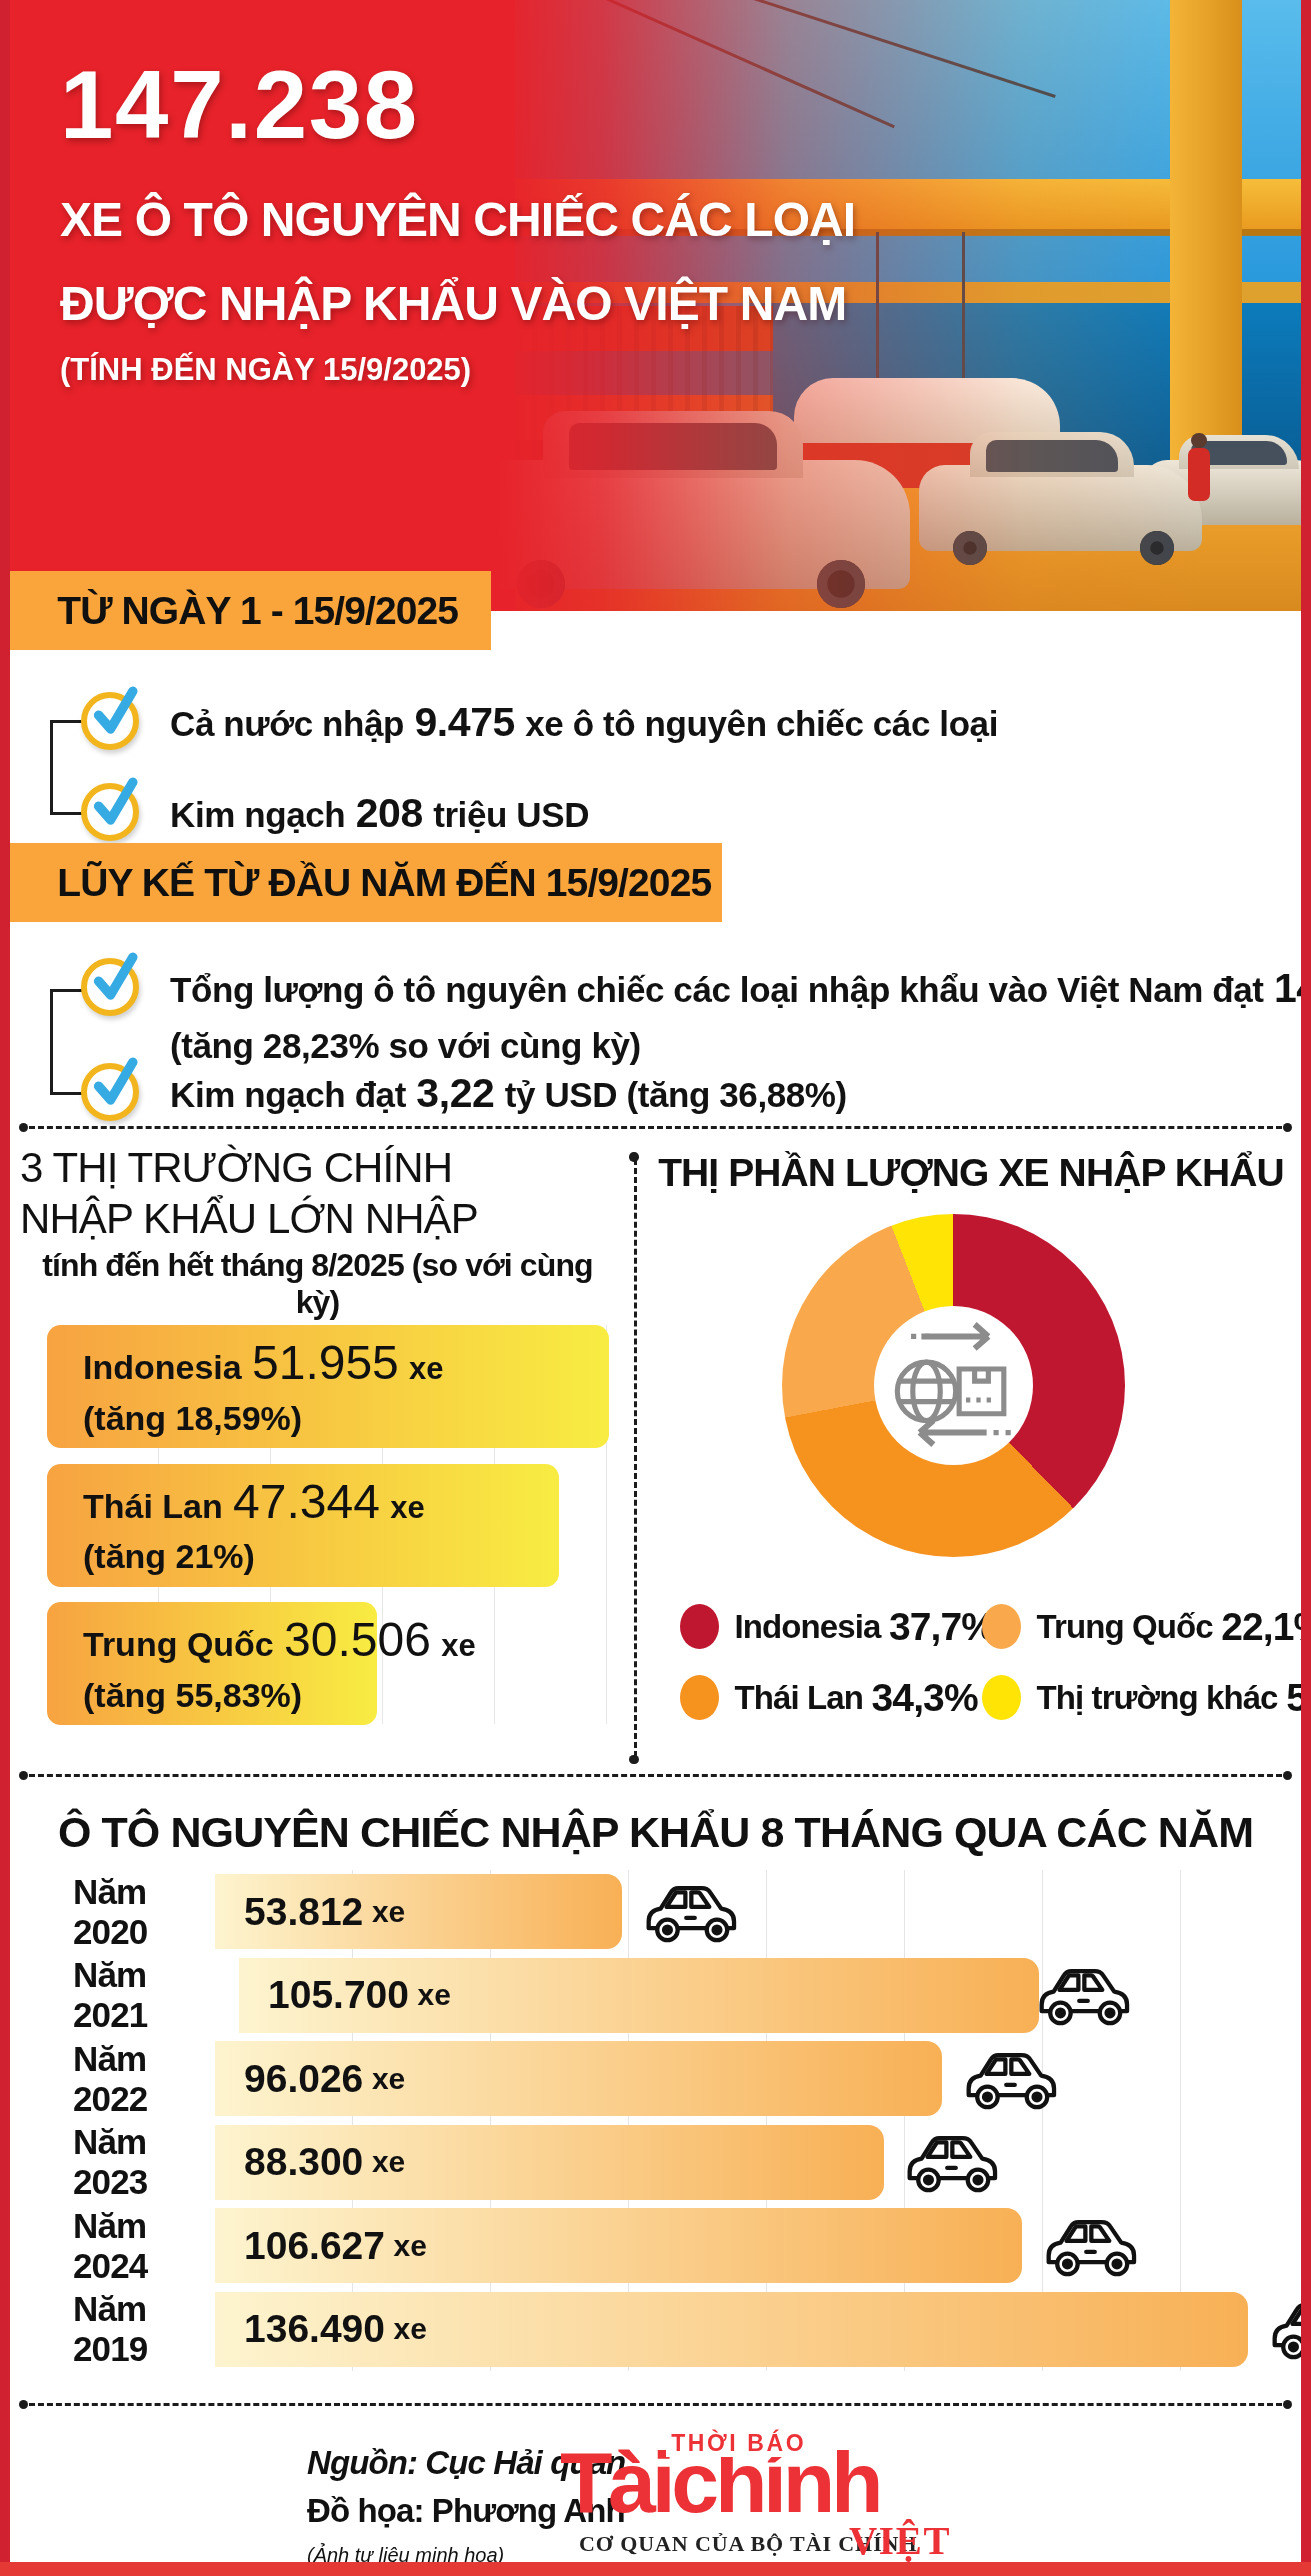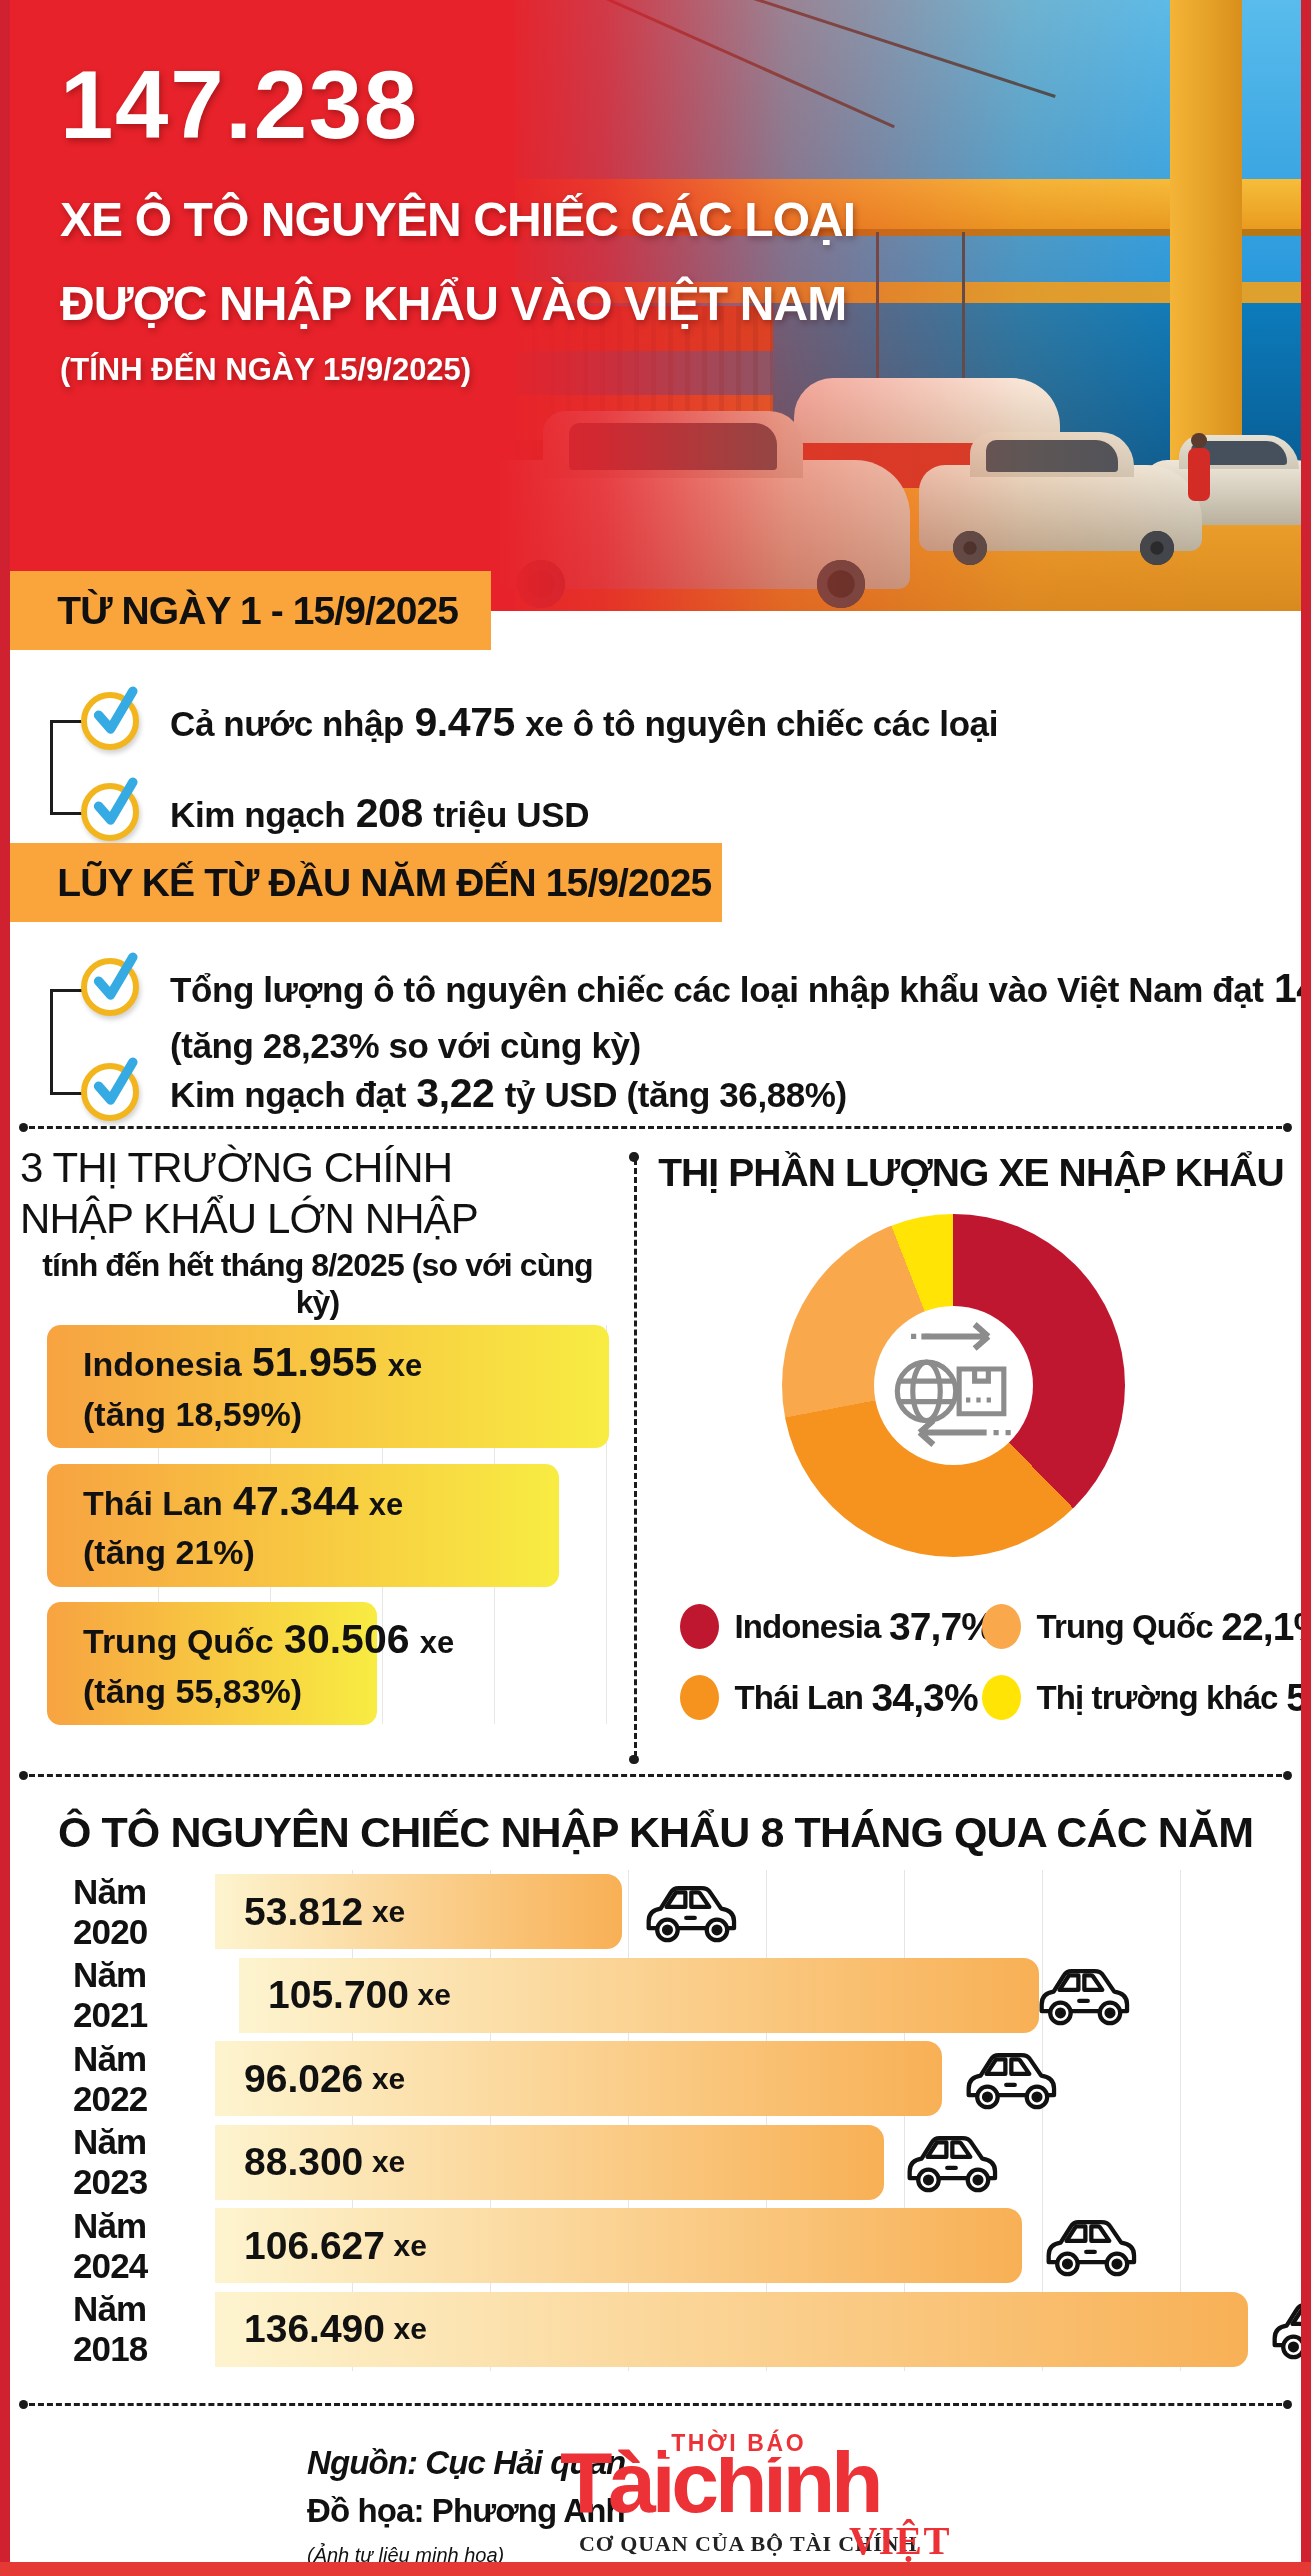--- a/index.html
+++ b/index.html
@@ -77,21 +77,21 @@
   .m-title{position:absolute;left:20px;width:601px;text-align:left;font-weight:400;font-size:42px;letter-spacing:-0.9px;}
   .mt1{top:1144px}.mt2{top:1195px}
   .m-sub{position:absolute;left:17px;width:601px;top:1247px;text-align:center;font-size:32px;font-weight:600;letter-spacing:-0.9px;}
   .mbars{position:absolute;left:47px;top:1325px;width:562px;height:399px;}
   .mbars::before{content:"";position:absolute;inset:0;background:repeating-linear-gradient(90deg,transparent 0 111px,#e7e7e7 111px 112px);}
   .mbar{position:relative;height:123px;margin-bottom:15.5px;border-radius:13.7px;
         background:linear-gradient(90deg,#f7a341,#f8ec42);
         display:flex;flex-direction:column;justify-content:center;padding-left:36px;box-sizing:border-box;}
   .mline1{white-space:nowrap;}
   .mname{font-size:34px;font-weight:700;}
-  .mval{font-size:41px;font-weight:700;margin:0 10.3px;}
+  .mval{font-size:48px;font-weight:400;margin:0 10.3px;}
   .munit{font-size:31px;font-weight:600;}
   .mchange{font-size:34px;font-weight:600;margin-top:8.6px;}
   
   .s-title{position:absolute;left:651px;width:640px;top:1151px;text-align:center;font-size:39px;font-weight:800;letter-spacing:-0.9px;}
   .donut{position:absolute;left:782px;top:1214px;width:343px;height:343px;border-radius:50%;}
   .donut::after{content:"";position:absolute;inset:92px;background:#fff;border-radius:50%;}
   .donut-icon{position:absolute;left:50%;top:50%;transform:translate(-50%,-50%);z-index:2;}
   .legend{position:absolute;left:680px;top:1604px;width:606px;display:grid;grid-template-columns:302px 1fr;row-gap:26px;z-index:3;}
   .litem{display:flex;align-items:center;white-space:nowrap;}
   .ldot{width:39px;height:45px;border-radius:50%;margin-right:15.5px;flex:0 0 auto;}
@@ -375,21 +375,21 @@
               <path d="M62 18 v17 h21 l-11 -16 q-1 -1 -3 -1 z" fill="none"></path>
               <circle cx="34" cy="62" r="12"></circle>
               <circle cx="92" cy="62" r="12"></circle>
               <circle cx="34" cy="62" r="4" fill="#111"></circle>
               <circle cx="92" cy="62" r="4" fill="#111"></circle>
               <path d="M56 48 h10" stroke-linecap="round"></path>
             </svg></span>
       </div>
     </div>
     <div class="yrow">
-      <div class="ylabel">Năm 2018</div>
+      <div class="ylabel">Năm 2019</div>
       <div class="ytrack">
         <div class="ybar" style="width: 97.4929%;">
             <span class="yval">136.490</span>
             <span class="yunit">xe</span>
           </div>
         <span class="ycar" style="left: 97.4929%;"><svg width="105" height="70" viewBox="0 0 122 82" fill="#fff" stroke="#111" stroke-width="5" stroke-linejoin="round">
               <path d="M12 60 v-8 q0 -13 14 -15 l12 -19 q3 -5 9 -5 h27 q7 0 10 5 l13 19 q15 2 15 15 v8 z"></path>
               <path d="M44 18 l-11 17 h22 v-17 z" fill="none"></path>
               <path d="M62 18 v17 h21 l-11 -16 q-1 -1 -3 -1 z" fill="none"></path>
               <circle cx="34" cy="62" r="12"></circle>

